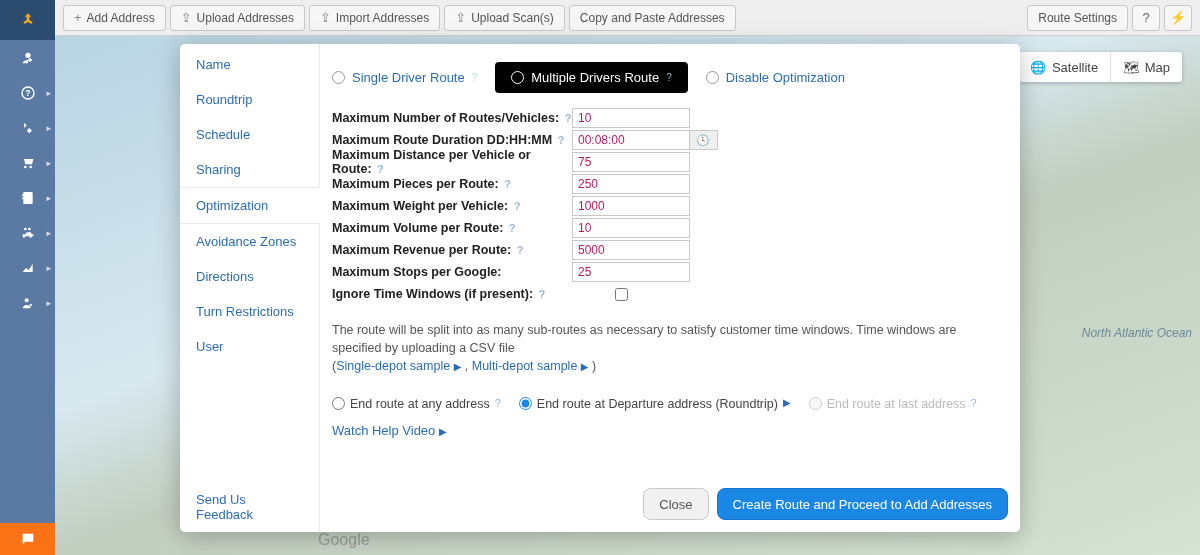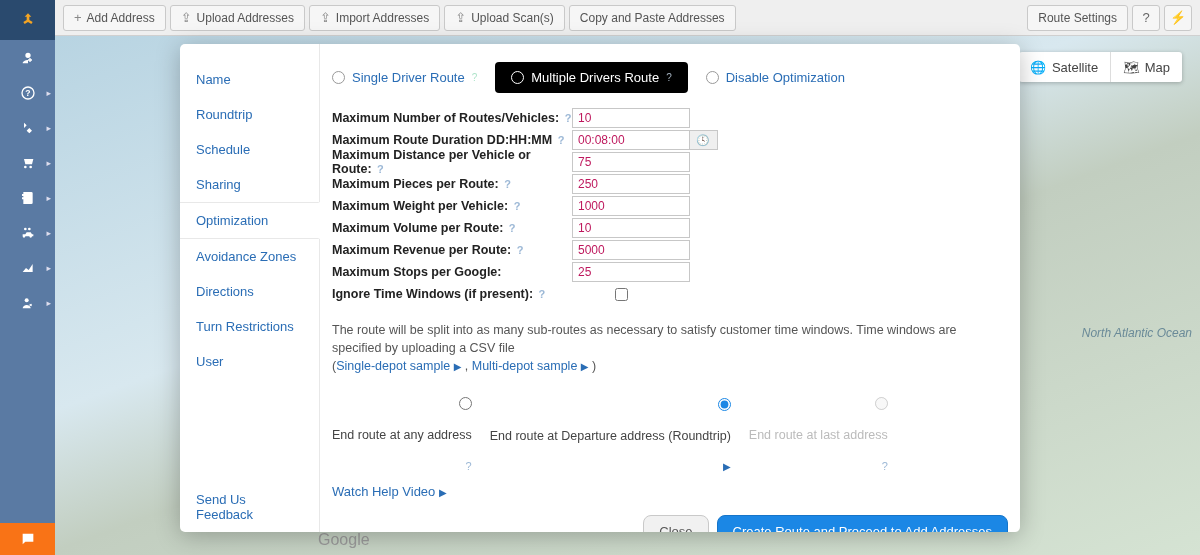--- a/index.html
+++ b/index.html
@@ -22,21 +22,21 @@
 
 .mapbg { position: absolute; left: 55px; right: 0; top: 36px; bottom: 0; background: linear-gradient(160deg, #b8d4e2 0%, #d8e8ef 40%, #c2cec0 55%, #d5e3d3 100%); z-index: 0; }
 .mapbg .geo-label { position: absolute; color: #6a8a98; font-style: italic; font-size: 12px; text-align: center; line-height: 1.2; }
 .mapbg .google-wm { position: absolute; left: 263px; bottom: 6px; color: #9b9b9b; font-size: 16px; font-family: Arial; }
 
 
 .maptoggle { position: absolute; right: 18px; top: 52px; height: 30px; background: #fff; border-radius: 3px; box-shadow: 0 1px 4px rgba(0,0,0,.25); display: flex; align-items: center; z-index: 2; overflow: hidden; }
 .maptoggle .seg { padding: 0 12px; height: 30px; display: inline-flex; align-items: center; gap: 5px; font-size: 13px; color: #444; cursor: pointer; }
 .maptoggle .seg + .seg { border-left: 1px solid #ddd; }
 .modal { position: absolute; left: 180px; top: 44px; width: 840px; height: 488px; background: #fff; border-radius: 5px; box-shadow: 0 4px 24px rgba(0,0,0,.25); z-index: 10; display: flex; overflow: hidden; }
-.modal-sidebar { width: 140px; border-right: 1px solid #e8e8e8; padding-top: 18px; display: flex; flex-direction: column; font-size: 13px; }
+.modal-sidebar { width: 140px; border-right: 1px solid #e8e8e8; padding-top: 3px; display: flex; flex-direction: column; font-size: 13px; }
 .modal-sidebar .mitem { padding: 10px 16px; color: #2a6db5; cursor: pointer; }
 .modal-sidebar .mitem.active { background: #fff; border-top: 1px solid #e8e8e8; border-bottom: 1px solid #e8e8e8; border-right: 2px solid #fff; margin-right: -1px; color: #2a6db5; }
 .modal-sidebar .mspacer { flex: 1; }
 
 .modal-main { flex: 1; display: flex; flex-direction: column; }
 .tab-row { display: flex; align-items: center; gap: 18px; padding: 18px 12px 14px; }
 .tab-row .rt { display: inline-flex; align-items: center; gap: 7px; font-size: 13px; cursor: pointer; }
 .tab-row .rt .circ { width: 13px; height: 13px; border: 1.5px solid #999; border-radius: 50%; display: inline-block; }
 .tab-row .rt.link { color: #2a6db5; }
 .tab-row .rt.pill { background: #000000; color: #fff; padding: 8px 16px; border-radius: 4px; }
@@ -49,21 +49,21 @@
 .frow .lbl .qic { color: #9cb8d6; font-size: 11px; margin-left: 2px; }
 .frow input[type=text] { width: 118px; height: 20px; border: 1px solid #c7c7c7; padding: 0 5px; font-size: 12px; color: #be185d; }
 .frow .dur-extra { width: 28px; height: 20px; background: #efefef; border: 1px solid #c7c7c7; border-left: none; display: inline-flex; align-items: center; justify-content: center; font-size: 11px; }
 .frow .chk { margin-left: 43px; }
 .note { font-size: 12.5px; color: #555; padding: 16px 12px 2px; line-height: 1.45; }
 .note a, .slink { color: #2a6db5; text-decoration: none; }
 .samples { font-size: 12.5px; padding: 0 12px; color: #555; }
 .vidic { color: #2a6db5; font-size: 10px; }
 
 .end-route { padding: 24px 12px 12px; display: flex; align-items: center; gap: 18px; font-size: 12.5px; color: #444; }
-.end-route .opt { display: inline-flex; align-items: flex-end; gap: 18px; flex-direction: column; }
+.end-route .opt { display: inline-flex; align-items: flex-start; gap: 5px; }
 .end-route .opt input { accent-color: #1b87e5; }
 .end-route .opt.disabled { color: #bbb; }
 .end-route .qic { color: #9cb8d6; font-size: 11px; }
 
 .modal-footer { margin-top: auto; padding: 10px 12px 12px; display: flex; justify-content: flex-end; gap: 8px; border-top: 0; }
 .modal-footer .btn { height: 32px; padding: 0 15px; border-radius: 8px; font-size: 13px; cursor: pointer; display: inline-flex; align-items: center; }
 .modal-footer .btn.secondary { background: #f1f1f1; border: 1px solid #c9c9c9; color: #555; }
 .modal-footer .btn.primary { background: #1b87e5; border: 1px solid #1675c9; color: #fff; }
 
 

